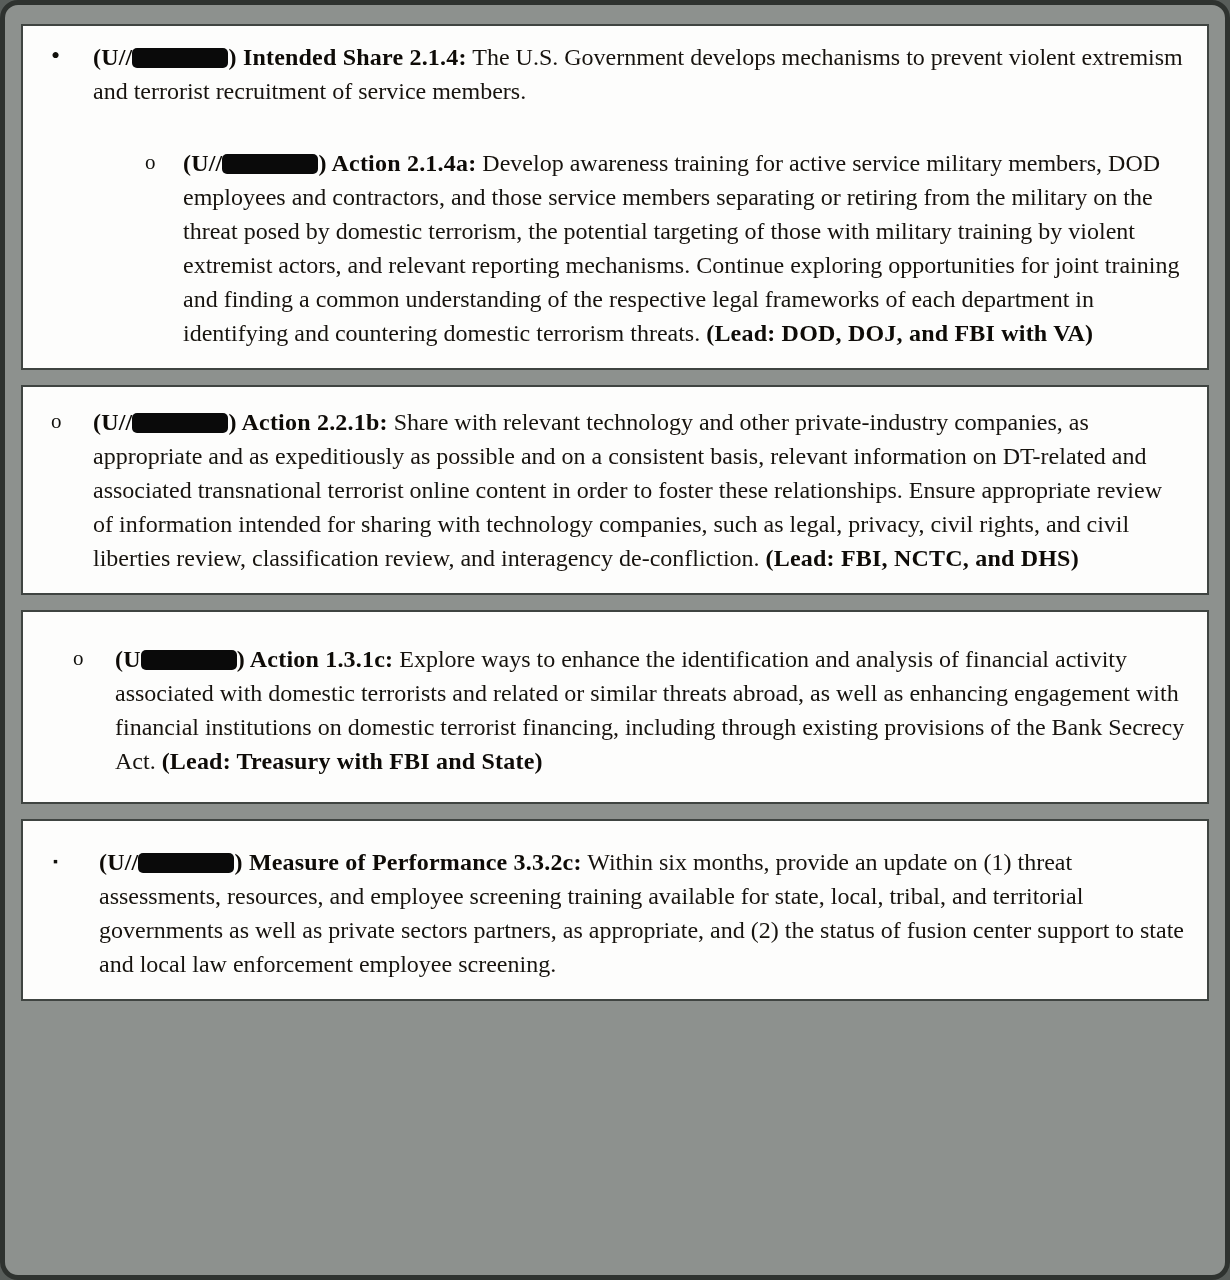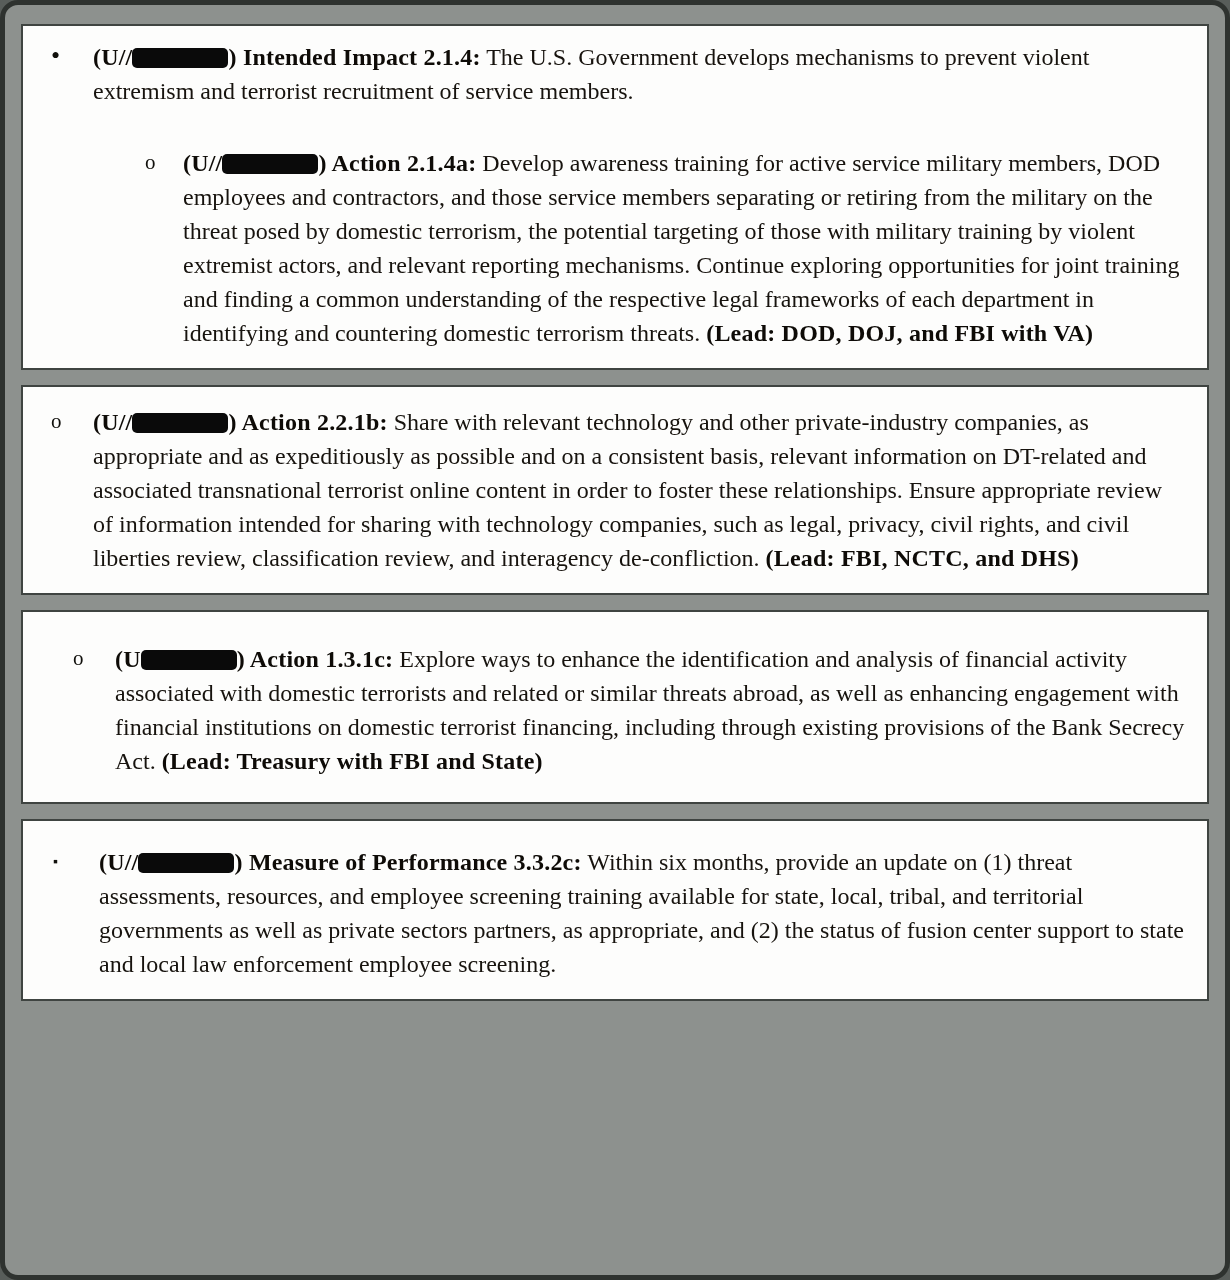--- a/index.html
+++ b/index.html
@@ -50,21 +50,21 @@
   }
 </style>
 </head>
 <body>
 
 <div class="page">
 
   <div class="panel panel-1">
     <div class="item">
       <span class="marker mk-a g-disc">•</span>
-      <p><b>(U//</b><span class="redact"></span><b>) </b><b>Intended Impact 2.1.4:</b><span> The U.S. Government develops mechanisms to prevent violent extremism and terrorist recruitment of service members.</span><b></b></p>
+      <p><b>(U//</b><span class="redact"></span><b>) </b><b>Intended Share 2.1.4:</b><span> The U.S. Government develops mechanisms to prevent violent extremism and terrorist recruitment of service members.</span><b></b></p>
     </div>
     <div class="item sub">
       <span class="marker mk-b g-circ">o</span>
       <p><b>(U//</b><span class="redact"></span><b>) </b><b>Action 2.1.4a:</b><span> Develop awareness training for active service military members, DOD employees and contractors, and those service members separating or retiring from the military on the threat posed by domestic terrorism, the potential targeting of those with military training by violent extremist actors, and relevant reporting mechanisms.  Continue exploring opportunities for joint training and finding a common understanding of the respective legal frameworks of each department in identifying and countering domestic terrorism threats. </span><b>(Lead: DOD, DOJ, and FBI with VA)</b></p>
     </div>
   </div>
 
   <div class="panel panel-2">
     <div class="item">
       <span class="marker mk-a g-circ">o</span>

